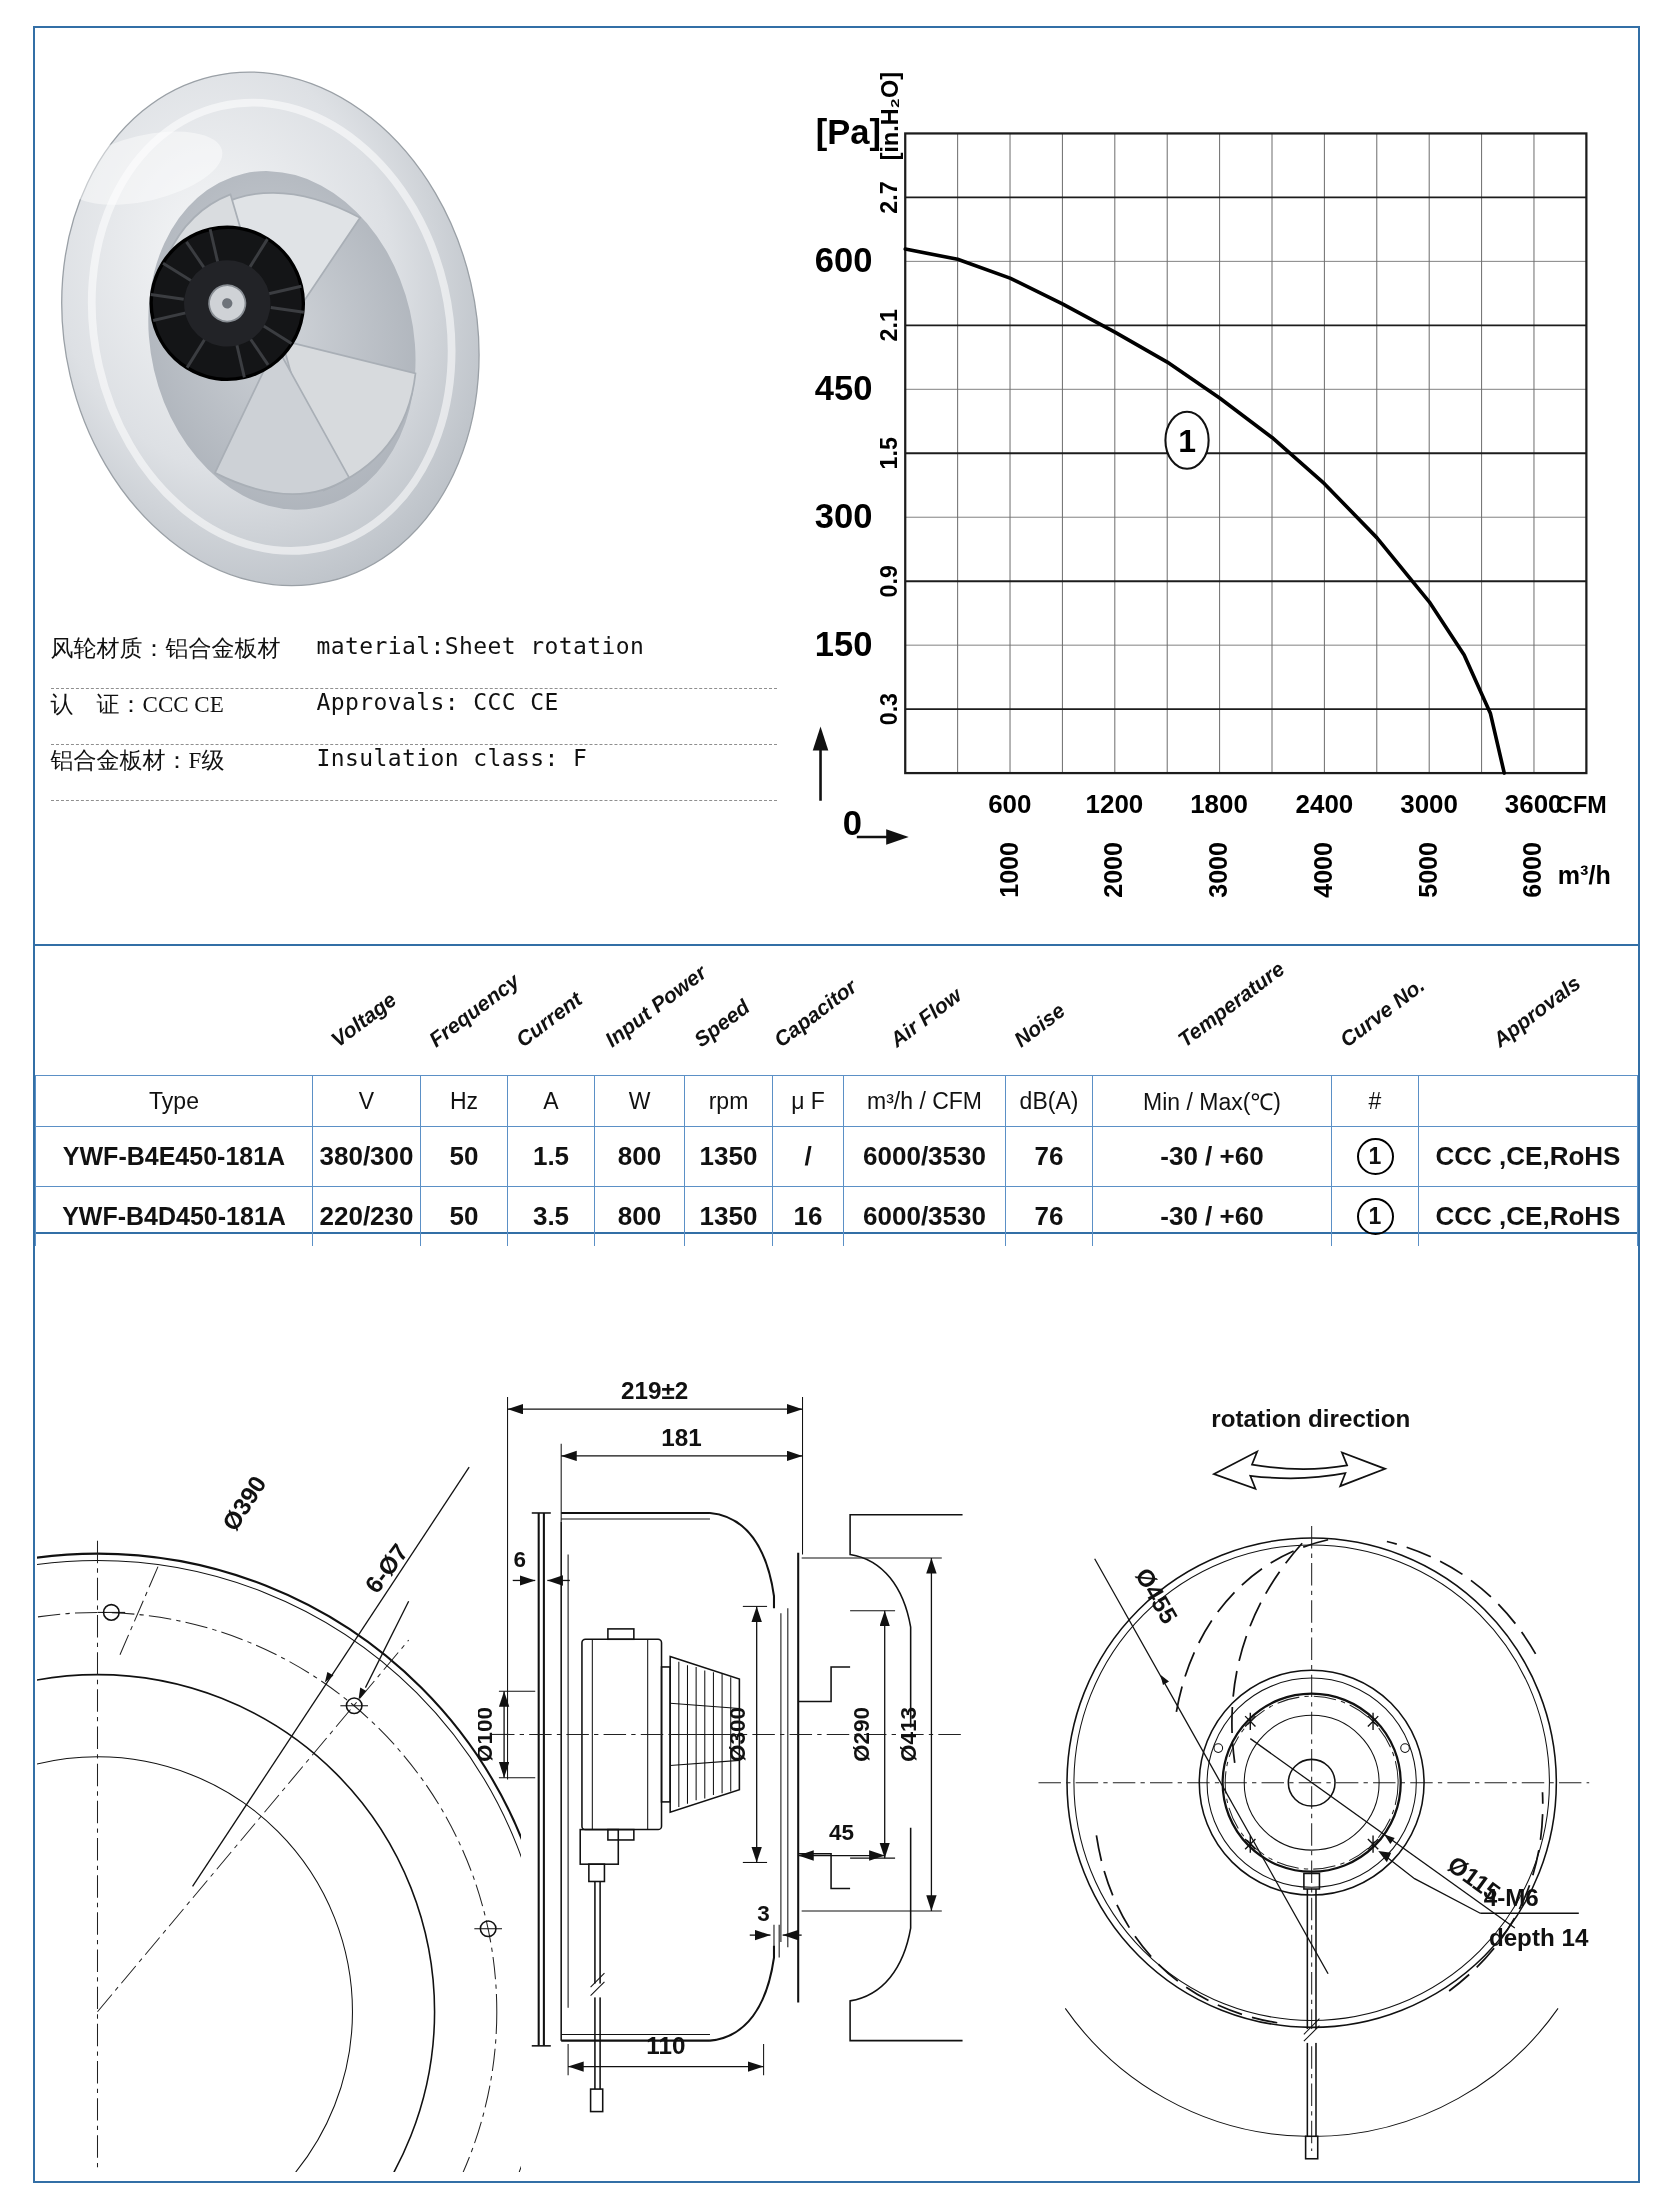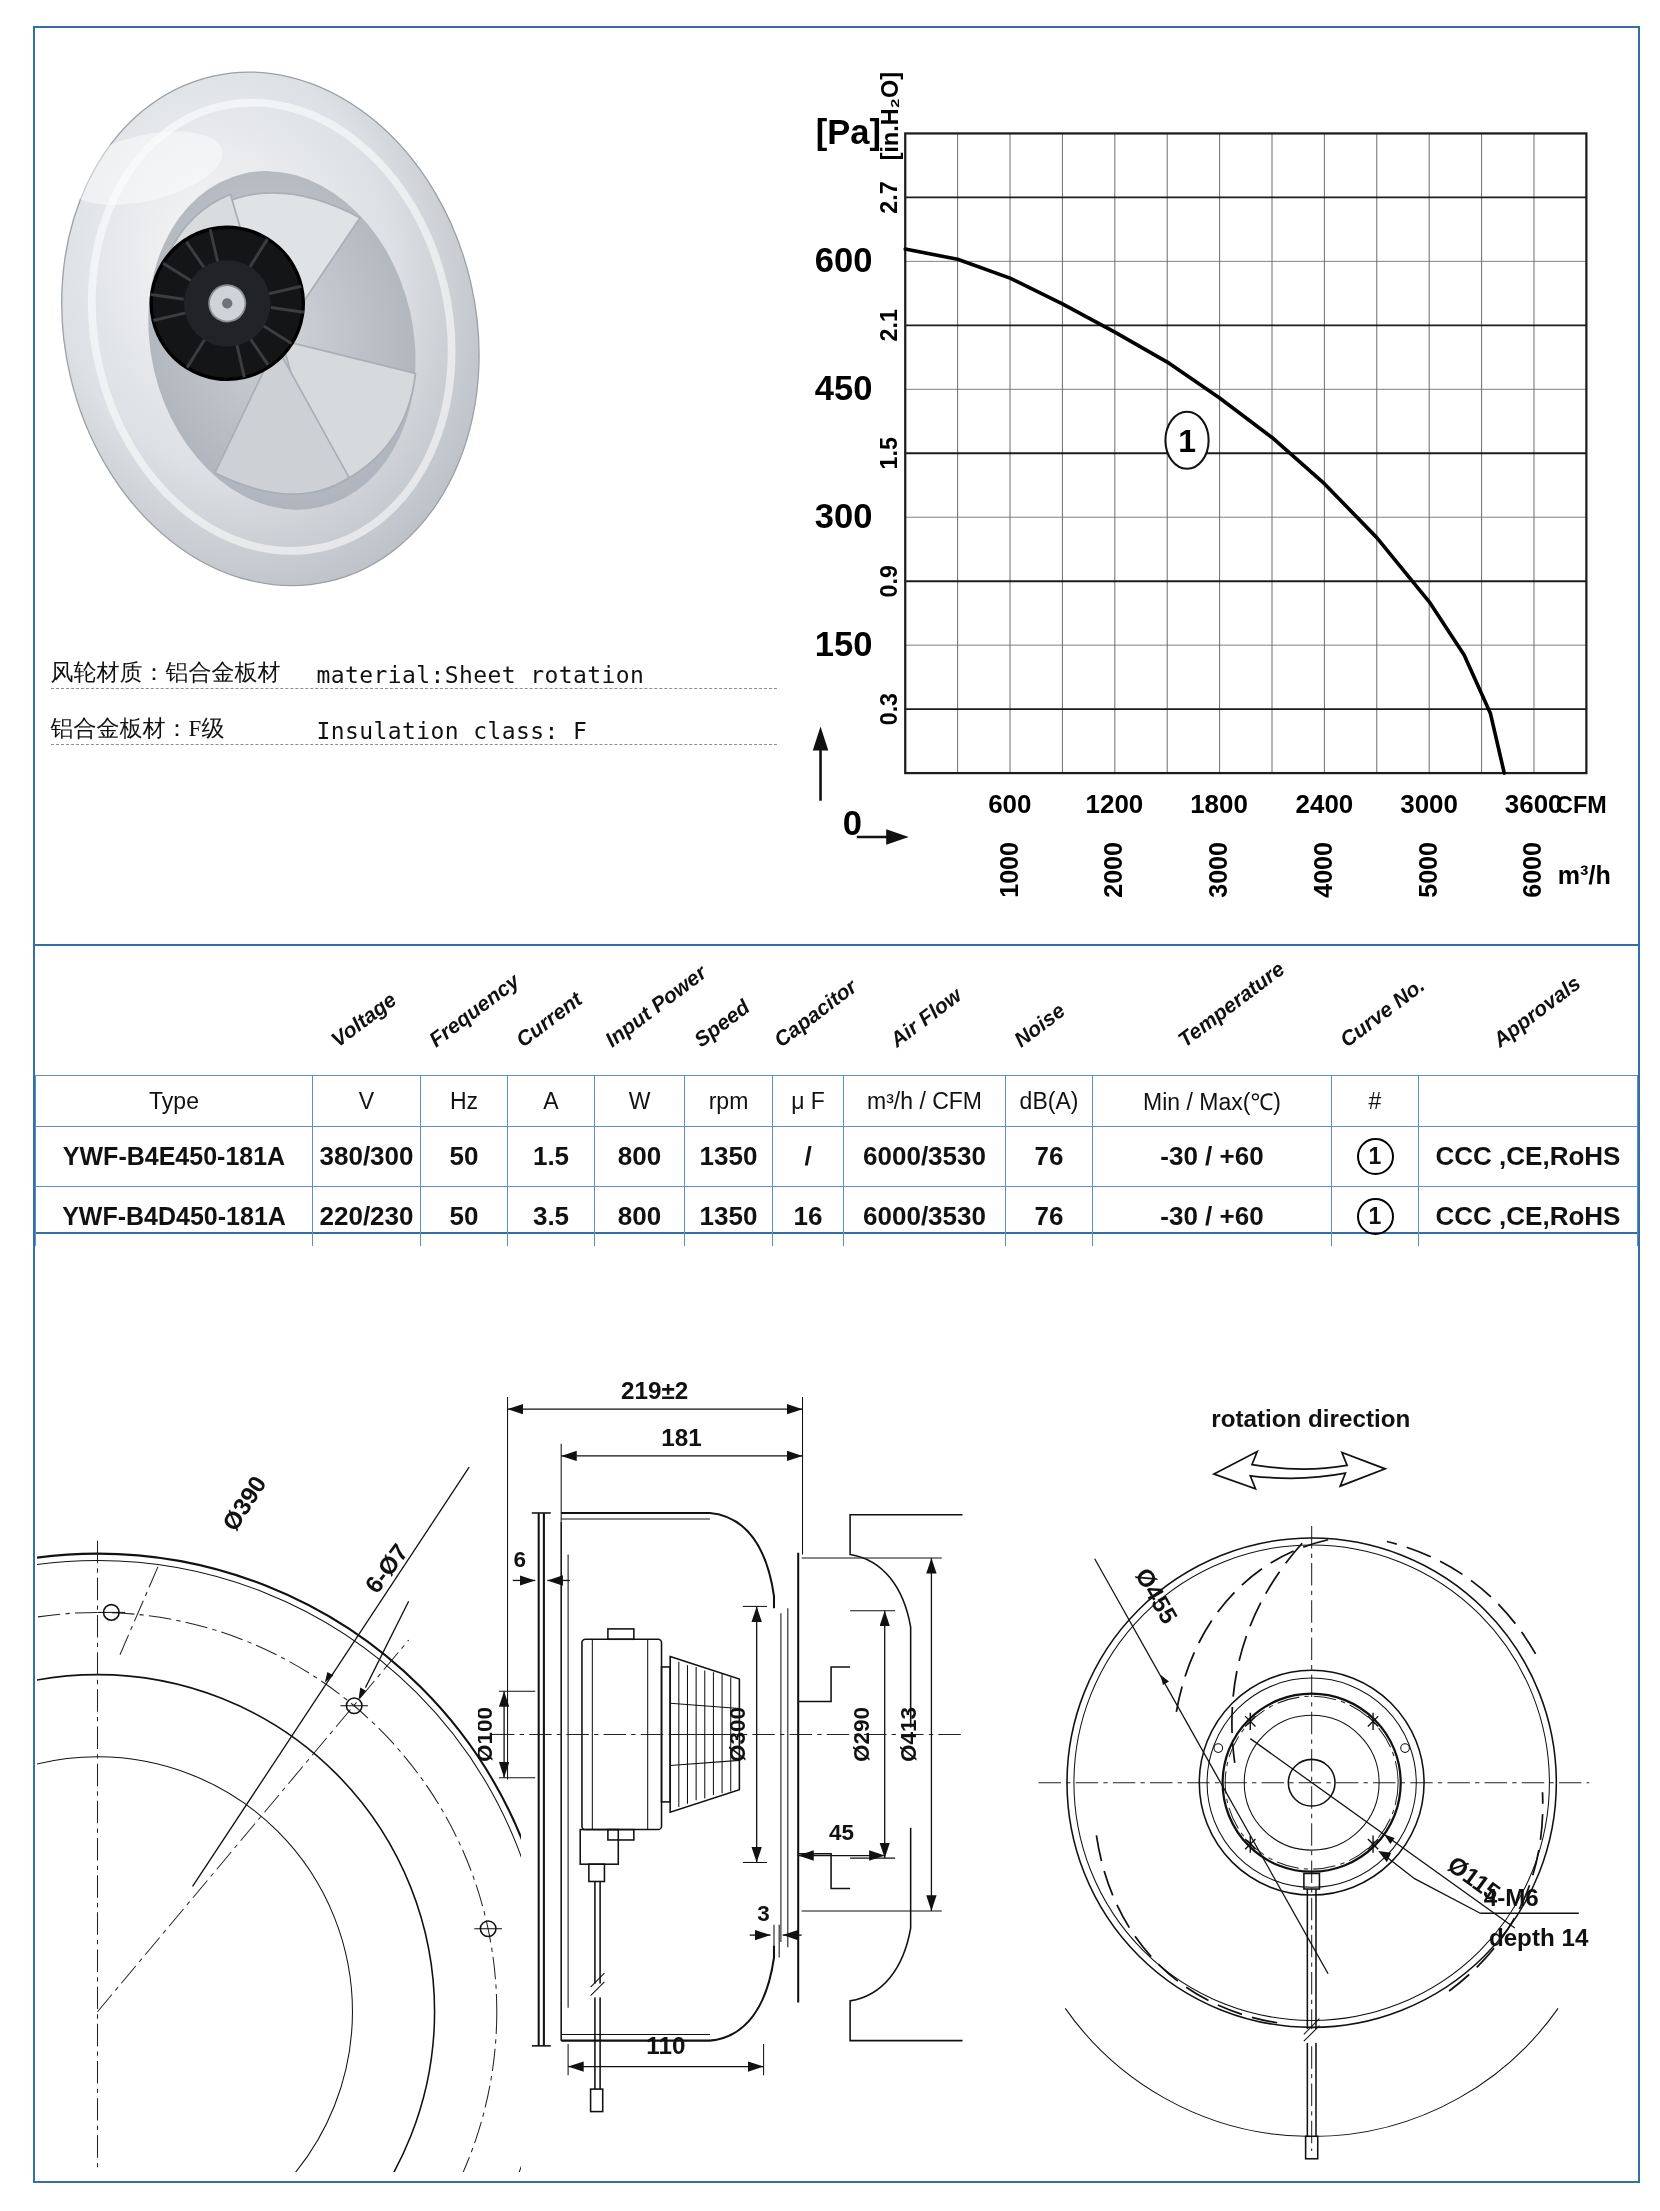--- a/index.html
+++ b/index.html
@@ -3,21 +3,21 @@
 <meta charset="utf-8">
 <style>
   html,body{margin:0;padding:0;background:#fff;}
   body{width:1660px;height:2212px;position:relative;font-family:"Liberation Sans",sans-serif;color:#111;overflow:hidden;}
   .frame{position:absolute;left:33px;top:26px;width:1607px;height:2157px;box-sizing:border-box;border:2.6px solid #336fa6;background:#fff;}
   .band1{position:relative;width:100%;height:918px;box-sizing:border-box;border-bottom:2.6px solid #336fa6;}
   .band2{position:relative;width:100%;height:288px;box-sizing:border-box;border-bottom:2.6px solid #336fa6;}
   .band3{position:relative;width:100%;height:942px;}
   
   .specs{position:absolute;left:15.6px;top:605px;width:726px;}
-  .spec-row{height:55px;display:flex;align-items:flex-end;border-bottom:1.3px dashed #8f8f8f;font-size:23px;}
+  .spec-row{height:55px;display:flex;align-items:flex-start;border-bottom:1.3px dashed #8f8f8f;font-size:23px;}
   .spec-cn{display:inline-block;min-width:266px;white-space:pre;font-family:"Liberation Serif",serif;}
   .spec-en{font-family:"DejaVu Sans Mono",monospace;letter-spacing:0.4px;}
   
   .chart{position:absolute;left:742px;top:19px;}
   .gv{stroke:#555;stroke-width:1;}
   .gh-major{stroke:#1c1c1c;stroke-width:2.2;}
   .gh-minor{stroke:#6d6d6d;stroke-width:1;}
   .plotfr{fill:none;stroke:#1c1c1c;stroke-width:2.6;}
   .curve{fill:none;stroke:#000;stroke-width:4.2;stroke-linecap:round;stroke-linejoin:round;}
   .t-pa{font-size:40px;font-weight:700;}
@@ -161,20 +161,24 @@
       <text class="t-m3" transform="rotate(-90 642 952)" x="642" y="952" text-anchor="middle">4000</text>
       <text class="t-m3" transform="rotate(-90 763 952)" x="763" y="952" text-anchor="middle">5000</text>
       <text class="t-m3" transform="rotate(-90 884 952)" x="884" y="952" text-anchor="middle">6000</text>
       <text class="t-m3" x="903" y="968" text-anchor="start" font-size="31">m³/h</text>
     </svg>
 
     <div class="specs">
       <div class="spec-row">
         <span class="spec-cn">风轮材质：铝合金板材</span>
         <span class="spec-en">material:Sheet rotation</span>
+      </div>
+      <div class="spec-row">
+        <span class="spec-cn">认    证：CCC CE</span>
+        <span class="spec-en">Approvals: CCC  CE</span>
       </div>
       <div class="spec-row">
         <span class="spec-cn">铝合金板材：F级</span>
         <span class="spec-en">Insulation class: F</span>
       </div>
     </div>
   </div>
 
   <div class="band2">
     <div class="rot-strip">

